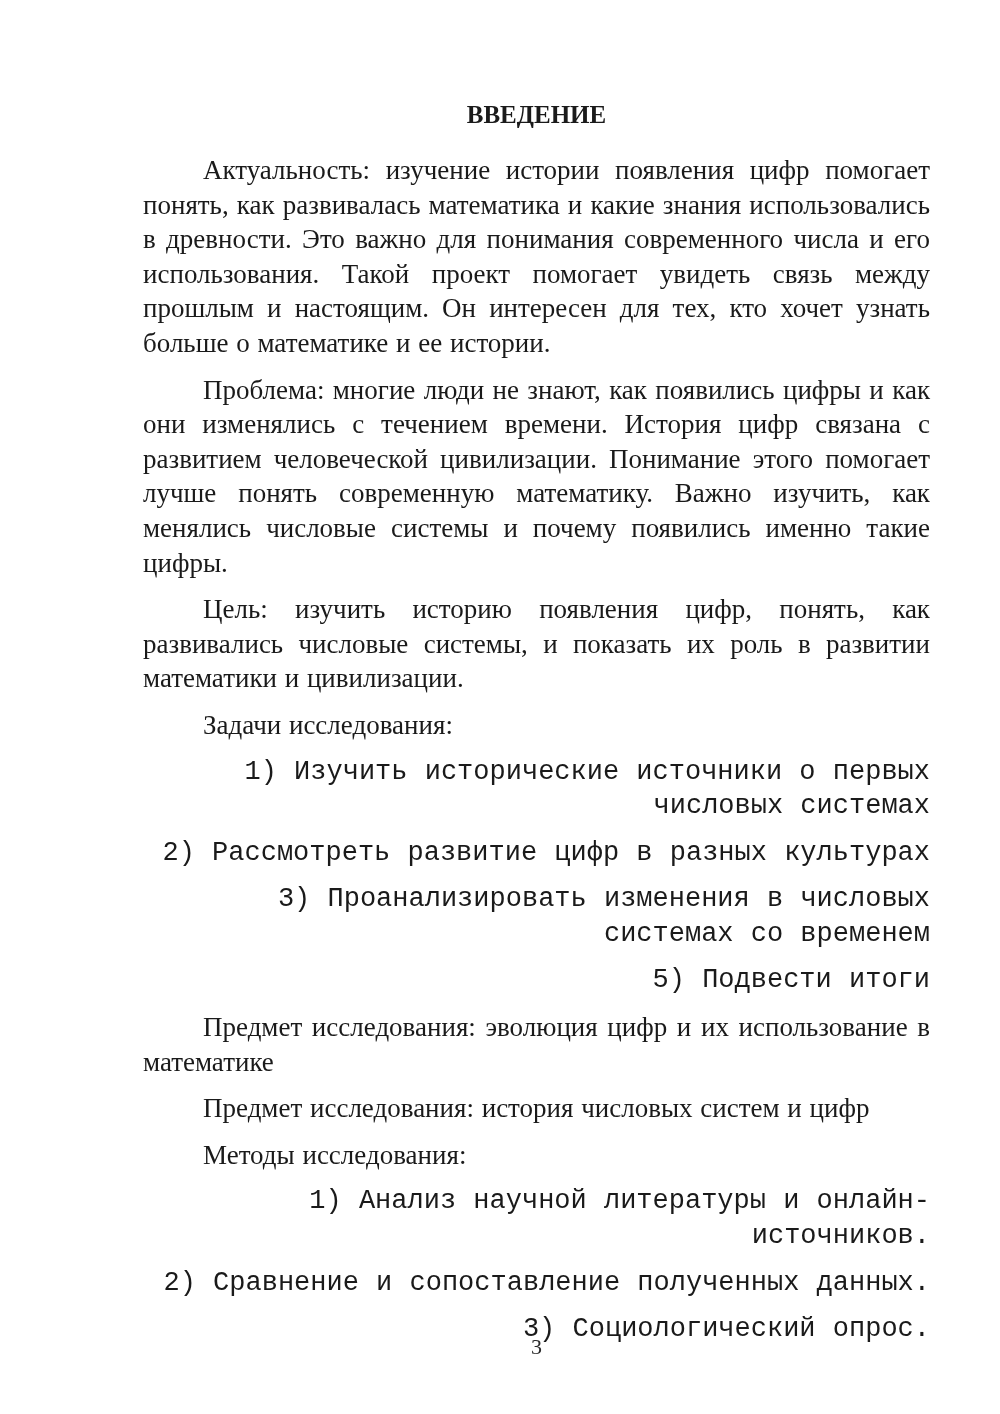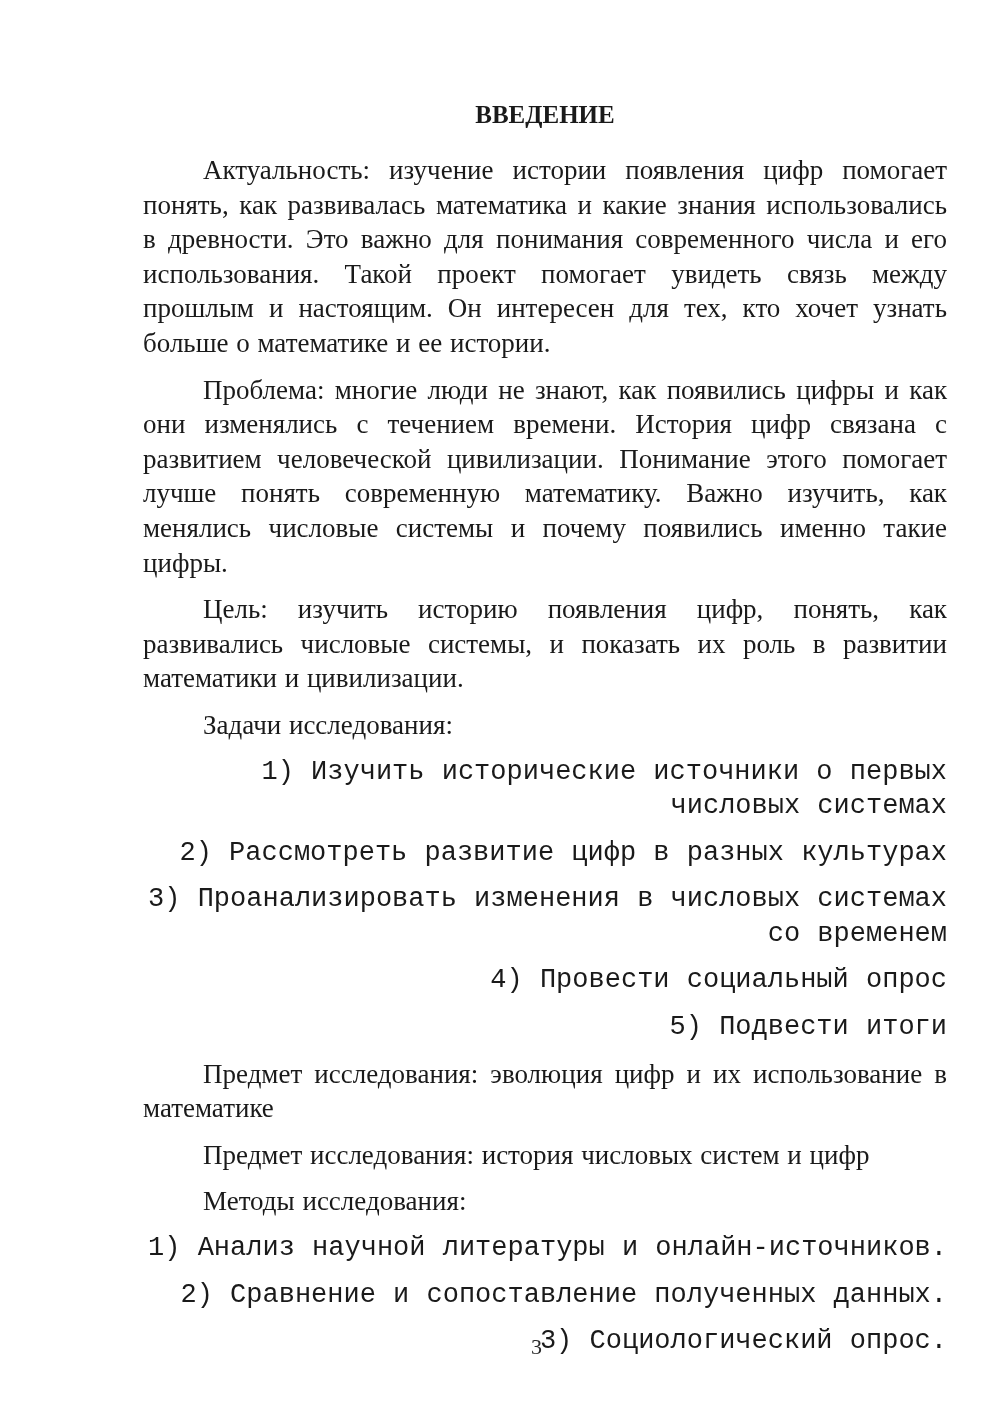--- a/index.html
+++ b/index.html
@@ -12,21 +12,21 @@
     height: 1414px;
     font-family: "Liberation Serif", "DejaVu Serif", serif;
     color: #1a1a1a;
     overflow: hidden;
   }
   .page {
     position: relative;
     box-sizing: border-box;
     width: 1000px;
     height: 1414px;
-    padding: 97px 53px 0 143px;
+    padding: 97px 70px 0 143px;
     background: #ffffff;
   }
   .doc-title {
     font-size: 25px;
     font-weight: bold;
     line-height: 36px;
     text-align: center;
     margin: 0 0 20px 0;
   }
   .para {
@@ -68,21 +68,20 @@
   <p class="para indent">Цель: изучить историю появления цифр, понять, как развивались числовые системы, и показать их роль в развитии математики и цивилизации.</p>
 
   <p class="para indent">Задачи исследования:</p>
 
   <p class="para list-item">1) Изучить исторические источники о первых числовых системах</p>
 
   <p class="para list-item">2) Рассмотреть развитие цифр в разных культурах</p>
 
   <p class="para list-item">3) Проанализировать изменения в числовых системах со временем</p>
 
-  <p class="para list-item">4) Провести социальный опрос</p>
 
   <p class="para list-item">5) Подвести итоги</p>
 
   <p class="para indent">Предмет исследования: эволюция цифр и их использование в математике</p>
 
   <p class="para indent">Предмет исследования: история числовых систем и цифр</p>
 
 
   <p class="para indent">Методы исследования:</p>
 

